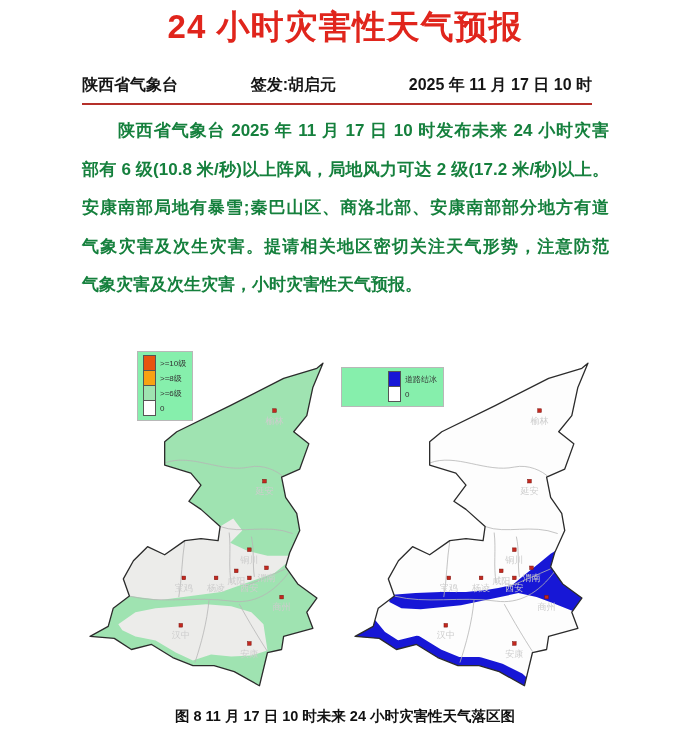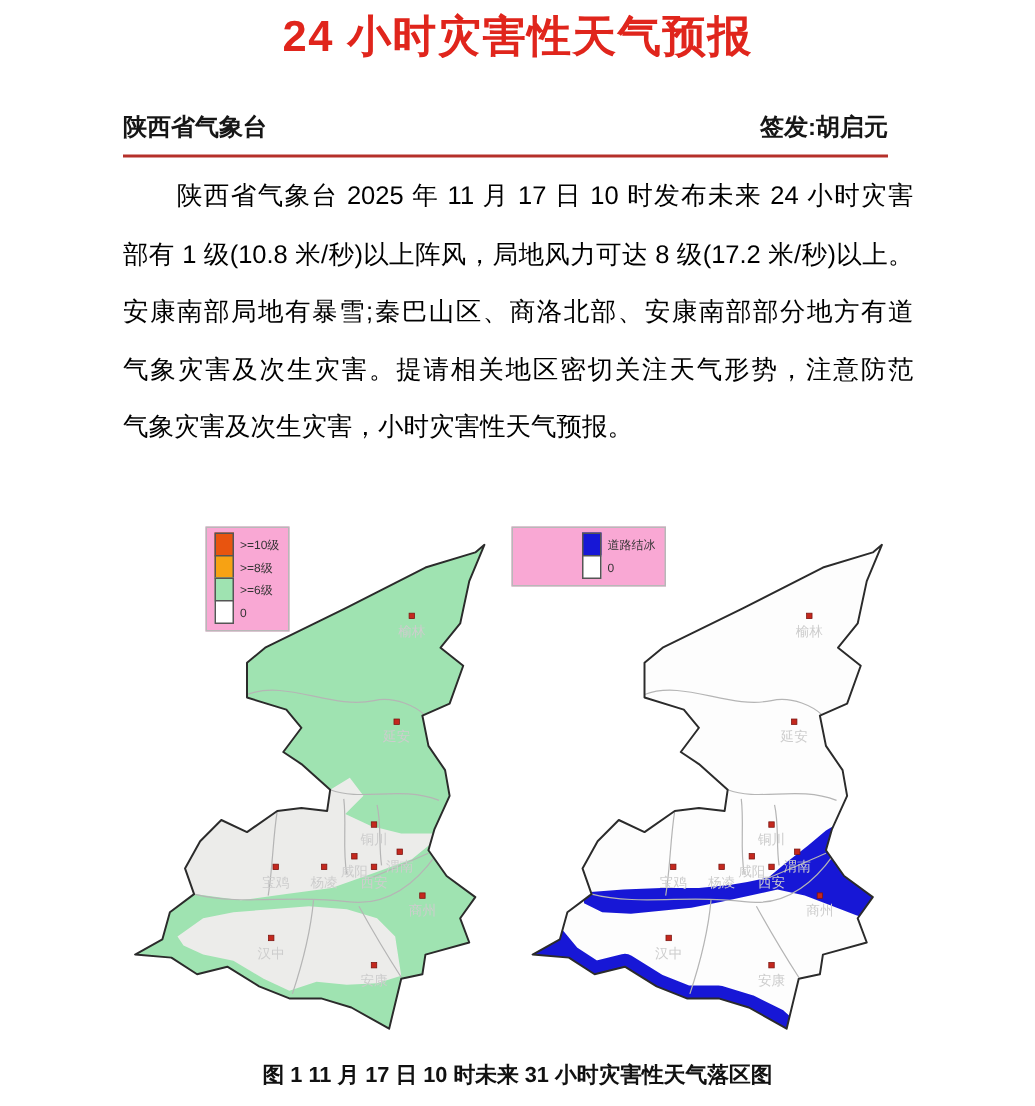--- a/index.html
+++ b/index.html
@@ -3,71 +3,72 @@
 <meta charset="utf-8">
 <style>
   * { margin:0; padding:0; box-sizing:border-box; }
   html,body { background:#ffffff; }
   body {
     position:relative; width:690px; height:737px; overflow:hidden;
     font-family:"Liberation Sans", sans-serif; color:#1a1a1a;
   }
   .title {
     position:absolute; top:5px; left:0; width:690px; text-align:center;
-    font-size:29px; font-weight:bold; color:#e0251c; letter-spacing:1px;
+    font-size:33px; font-weight:bold; color:#e0251c; letter-spacing:1px;
   }
   .meta {
     position:absolute; top:75px; left:82px; width:510px;
     display:flex; justify-content:space-between; align-items:center;
     font-size:16px; font-weight:bold; color:#161616;
     padding-bottom:7px; border-bottom:2px solid #b5302a;
     white-space:nowrap;
   }
   .body-text {
     position:absolute; top:112px; left:82px; width:527px;
-    font-size:17px; font-weight:normal; color:#000000;
+    font-size:17px; font-weight:bold; color:#15803d;
   }
   .body-line {
     line-height:38.5px; text-align:justify; text-align-last:justify;
   }
   .body-line:last-child { text-align-last:left; }
   .figure { position:absolute; top:345px; left:0; width:690px; height:392px; }
   svg.map { position:absolute; top:13px; width:252px; height:333px; }
   #map-wind { left:80px; }
   #map-ice  { left:345px; }
   .legend {
-    position:absolute; z-index:2; background:#f9a8d4;
+    position:absolute; z-index:2; background:#86efac;
     border:1px solid #b8b8b8; padding:4px 6px 4px 5px;
   }
   #legend-wind { left:137px; top:6px; }
-  #legend-ice  { left:341px; top:6px;padding-left:46px; }
+  #legend-ice  { left:341px; top:22px;padding-left:46px; }
   .legend-row { display:flex; align-items:center; }
   .chip { width:13px; height:16px; border:1px solid #555; margin-top:-1px; flex:none; background:#fff; }
   .legend-label { font-size:8px; color:#333; margin-left:4px; white-space:nowrap; }
   .caption {
     position:absolute; top:362px; left:0; width:690px; text-align:center;
     font-size:14.5px; font-weight:bold; color:#111111;
   }
 </style>
 </head>
 <body>
 
 <div class="title">24 小时灾害性天气预报</div>
 
 <div class="meta">
   <span>陕西省气象台</span>
   <span>签发:胡启元</span>
+  <span>2025 年 11 月 17 日 10 时</span>
 </div>
 
 <div class="body-text">
 
     <div class="body-line">　　陕西省气象台 2025 年 11 月 17 日 10 时发布未来 24 小时灾害</div>
 
 
-    <div class="body-line">部有 1 级(10.8 米/秒)以上阵风，局地风力可达 8 级(17.2 米/秒)以上。</div>
+    <div class="body-line">部有 6 级(10.8 米/秒)以上阵风，局地风力可达 2 级(17.2 米/秒)以上。</div>
 
     <div class="body-line">安康南部局地有暴雪;秦巴山区、商洛北部、安康南部部分地方有道</div>
 
     <div class="body-line">气象灾害及次生灾害。提请相关地区密切关注天气形势，注意防范</div>
 
     <div class="body-line">气象灾害及次生灾害，小时灾害性天气预报。</div>
   </div>
 
 <div class="figure">
 
@@ -189,14 +190,14 @@
       <rect x="166.2" y="216.2" width="3.6" height="3.6" fill="#c4281e" stroke="#7a1410" stroke-width="0.5"></rect>
       <text x="168" y="231" text-anchor="middle" font-size="9" fill="#cdcdcd">西安</text>
       <rect x="198.2" y="235.2" width="3.6" height="3.6" fill="#c4281e" stroke="#7a1410" stroke-width="0.5"></rect>
       <text x="200" y="250" text-anchor="middle" font-size="9" fill="#cdcdcd">商州</text>
       <rect x="98.2" y="263.2" width="3.6" height="3.6" fill="#c4281e" stroke="#7a1410" stroke-width="0.5"></rect>
       <text x="100" y="278" text-anchor="middle" font-size="9" fill="#cdcdcd">汉中</text>
       <rect x="166.2" y="281.2" width="3.6" height="3.6" fill="#c4281e" stroke="#7a1410" stroke-width="0.5"></rect>
       <text x="168" y="296" text-anchor="middle" font-size="9" fill="#cdcdcd">安康</text>
     </svg>
 
-  <div class="caption">图 1 11 月 17 日 10 时未来 31 小时灾害性天气落区图</div>
+  <div class="caption">图 8 11 月 17 日 10 时未来 24 小时灾害性天气落区图</div>
 </div>
 
 </body></html>

